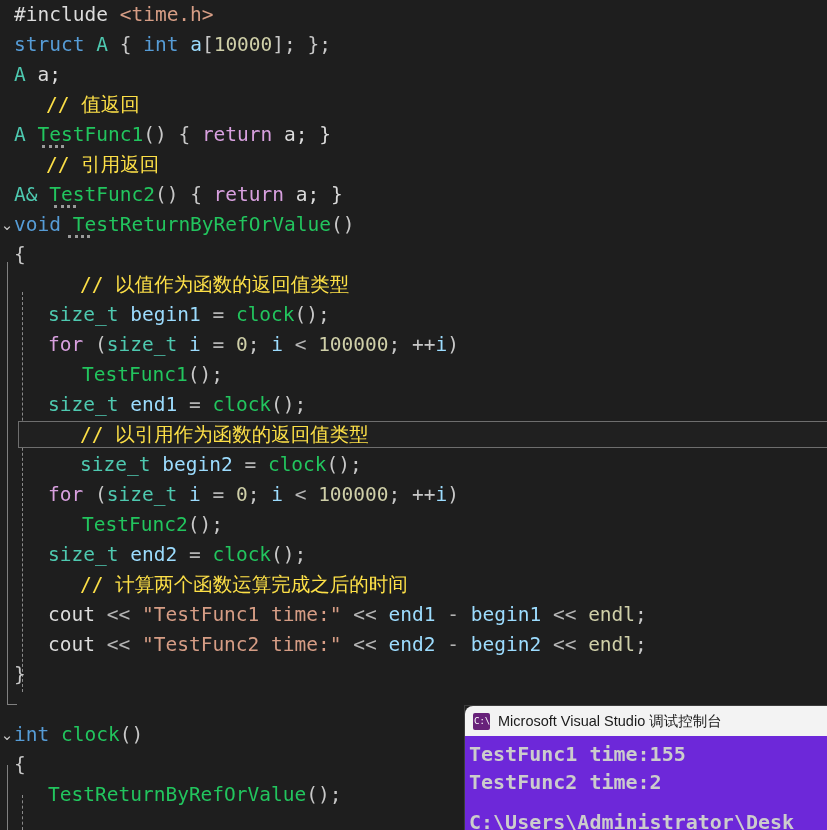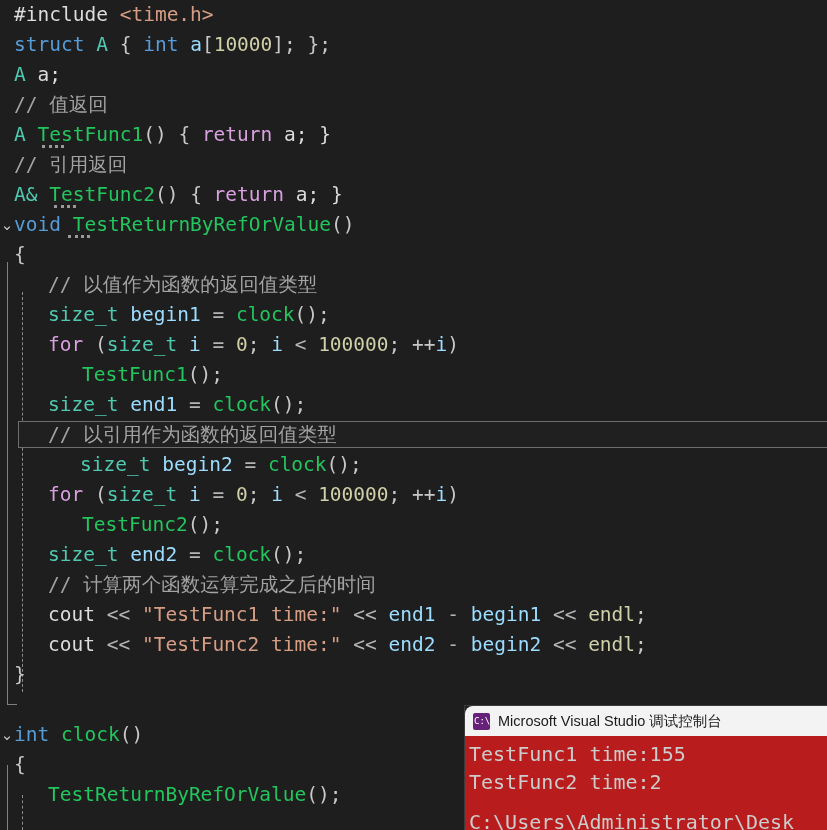--- a/index.html
+++ b/index.html
@@ -85,21 +85,21 @@
   }
 
   
   .t-plain  { color: #dcdcdc; }
   .t-kw     { color: #569cd6; }   
   .t-ctrl   { color: #d8a0df; }   
   .t-type   { color: #4ec9b0; }   
   .t-var    { color: #9cdcfe; }   
   .t-num    { color: #cfcfa8; }   
   .t-str    { color: #d69d85; }   
-  .t-cmt    { color: #a3a3a3; }   
+  .t-cmt    { color: #fde047; margin-left: 32px; }   
   .t-fn     { color: #22c55e; }   
   .t-punct  { color: #c8c8c8; }
   .t-op     { color: #b4b4b4; }
 
   
   .dotted {
     position: absolute;
     height: 3px;
     border-bottom: 3px dotted #9a9a9a;
     width: 22px;
@@ -142,25 +142,26 @@
     color: #ffffff;
     line-height: 17px;
   }
   #console-title {
     font-family: "Liberation Sans", sans-serif;
     font-size: 14.5px;
     color: #1a1a1a;
     white-space: nowrap;
   }
   #console-body {
-    background: #b91c1c;
+    background: #6d28d9;
     height: 94px;
     padding: 4px 0 2px 4px;
     box-sizing: border-box;
     overflow: hidden;
+    font-weight: bold;
   }
   .cline {
     font-family: "DejaVu Sans Mono", "Liberation Mono", monospace;
     font-size: 20px;
     line-height: 28px;
     color: #cccccc;
     white-space: pre;
   }
   .cblank { height: 12px; }
 </style>

